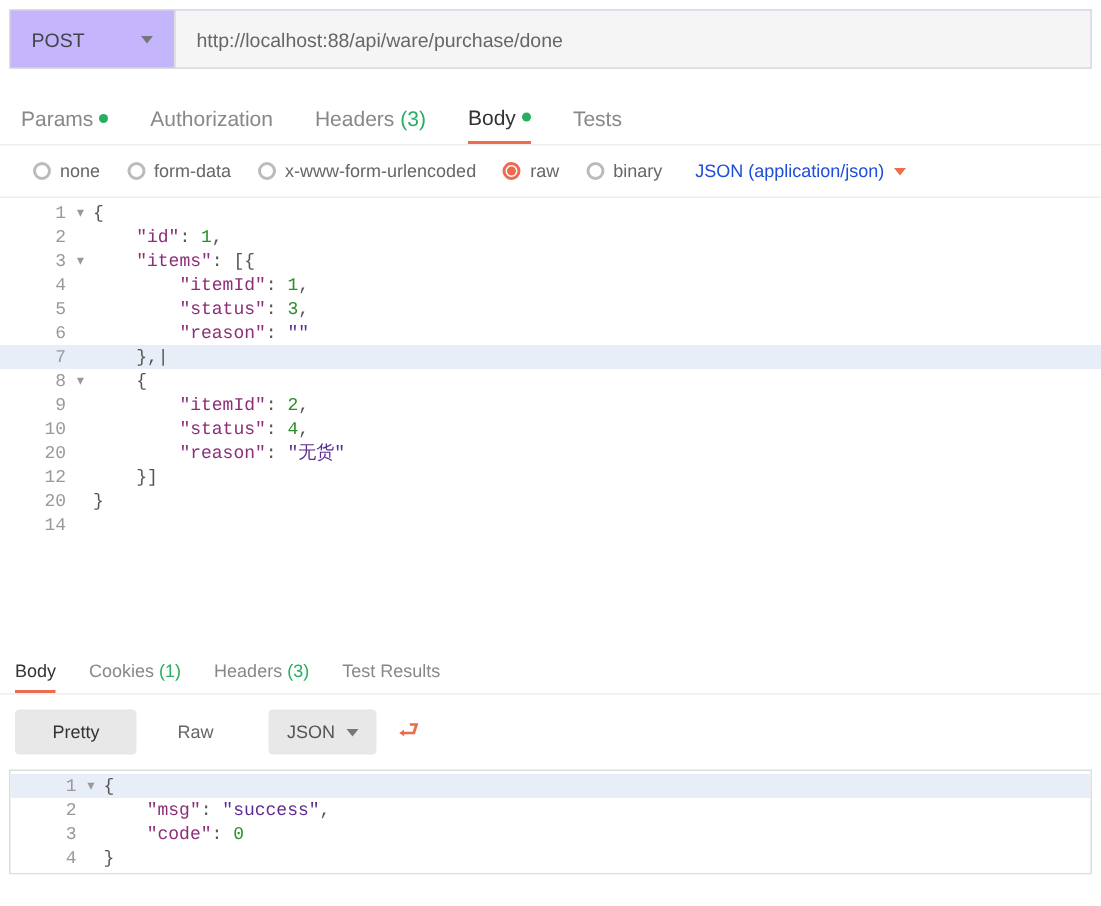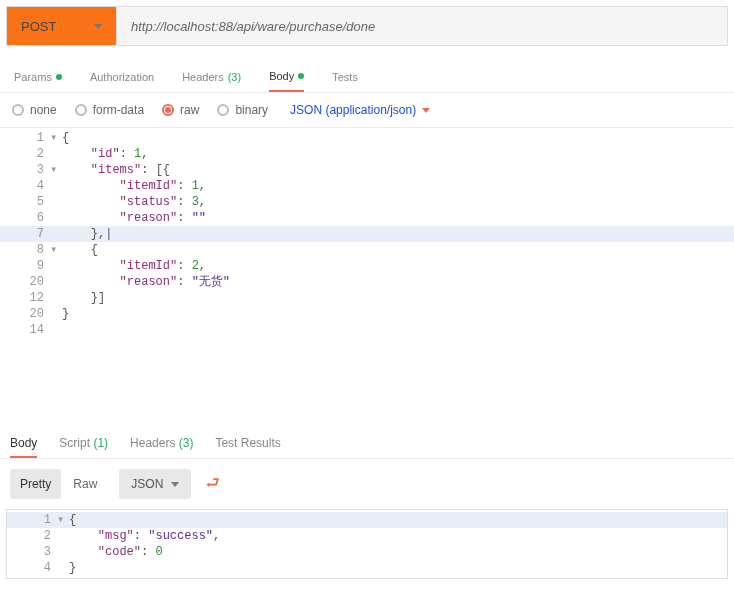--- a/index.html
+++ b/index.html
@@ -14,21 +14,21 @@
     width: 734px;
     background: #fff;
   }
 
   
   .url-bar {
     display: flex;
     border: 1px solid #ddd;
     margin: 6px 6px 0 6px;
     height: 40px;
-    background: #f97316;
+    background: #c4b5fd;
     justify-content: space-between;
   }
   .method-select {
     width: 110px;
     display: flex;
     align-items: center;
     padding: 0 14px;
     border-right: 1px solid #ddd;
     font-size: 13px;
     color: #444;
@@ -42,33 +42,32 @@
     border-top: 5px solid #777;
   }
   .url-input {
     flex: 1;
     display: flex;
     align-items: center;
     padding: 0 14px;
     font-size: 13px;
     color: #666;
     background: #f5f5f5;
-    font-style: italic;
   }
 
   
   .tabs {
     display: flex;
     padding: 24px 6px 0 14px;
     border-bottom: 1px solid #eee;
     gap: 28px;
   }
   .tab {
     padding-bottom: 8px;
-    font-size: 11px;
+    font-size: 14px;
     color: #888;
     cursor: pointer;
     display: flex;
     align-items: center;
     gap: 4px;
   }
   .tab.active {
     color: #333;
     border-bottom: 2px solid #ee6c4d;
     font-weight: 500;
@@ -81,21 +80,21 @@
     display: inline-block;
   }
   .paren {
     color: #27ae60;
   }
 
   
   .body-options {
     display: flex;
     align-items: center;
-    padding: 10px 12px;
+    padding: 10px 22px;
     gap: 18px;
     font-size: 12px;
     color: #666;
     border-bottom: 1px solid #eee;
   }
   .radio-opt {
     display: flex;
     align-items: center;
     gap: 6px;
     cursor: pointer;
@@ -189,21 +188,21 @@
     border-bottom: 2px solid #ee6c4d;
   }
 
   .response-toolbar {
     display: flex;
     align-items: center;
     gap: 2px;
     padding: 10px 10px;
   }
   .seg-btn {
-    padding: 8px 10px;
+    padding: 8px 25px;
     font-size: 12px;
     color: #666;
     cursor: pointer;
   }
   .seg-btn.active {
     background: #e8e8e8;
     border-radius: 3px;
     color: #333;
   }
   .json-dd {
@@ -258,20 +257,24 @@
 </div>
 
 <div class="body-options">
   <div class="radio-opt">
     <span class="radio-circle"></span>
     <span>none</span>
   </div>
   <div class="radio-opt">
     <span class="radio-circle"></span>
     <span>form-data</span>
+  </div>
+  <div class="radio-opt">
+    <span class="radio-circle"></span>
+    <span>x-www-form-urlencoded</span>
   </div>
   <div class="radio-opt">
     <span class="radio-circle selected"></span>
     <span>raw</span>
   </div>
   <div class="radio-opt">
     <span class="radio-circle"></span>
     <span>binary</span>
   </div>
   <div class="content-type">
@@ -283,32 +286,33 @@
 <div class="editor" id="request-editor">
     <div class="line"><div class="gutter">1</div><div class="fold">▾</div><div class="code"><span class="tok-brace">{</span></div></div>
     <div class="line"><div class="gutter">2</div><div class="fold"></div><div class="code"><span>    </span><span class="tok-key">"id"</span><span>: </span><span class="tok-num">1</span><span>,</span></div></div>
     <div class="line"><div class="gutter">3</div><div class="fold">▾</div><div class="code"><span>    </span><span class="tok-key">"items"</span><span>: [{</span></div></div>
     <div class="line"><div class="gutter">4</div><div class="fold"></div><div class="code"><span>        </span><span class="tok-key">"itemId"</span><span>: </span><span class="tok-num">1</span><span>,</span></div></div>
     <div class="line"><div class="gutter">5</div><div class="fold"></div><div class="code"><span>        </span><span class="tok-key">"status"</span><span>: </span><span class="tok-num">3</span><span>,</span></div></div>
     <div class="line"><div class="gutter">6</div><div class="fold"></div><div class="code"><span>        </span><span class="tok-key">"reason"</span><span>: </span><span class="tok-str">""</span></div></div>
     <div class="line highlight"><div class="gutter">7</div><div class="fold"></div><div class="code"><span>    },|</span></div></div>
     <div class="line"><div class="gutter">8</div><div class="fold">▾</div><div class="code"><span>    {</span></div></div>
     <div class="line"><div class="gutter">9</div><div class="fold"></div><div class="code"><span>        </span><span class="tok-key">"itemId"</span><span>: </span><span class="tok-num">2</span><span>,</span></div></div>
+    <div class="line"><div class="gutter">10</div><div class="fold"></div><div class="code"><span>        </span><span class="tok-key">"status"</span><span>: </span><span class="tok-num">4</span><span>,</span></div></div>
     <div class="line"><div class="gutter">20</div><div class="fold"></div><div class="code"><span>        </span><span class="tok-key">"reason"</span><span>: </span><span class="tok-str">"无货"</span></div></div>
     <div class="line"><div class="gutter">12</div><div class="fold"></div><div class="code"><span>    }]</span></div></div>
     <div class="line"><div class="gutter">20</div><div class="fold"></div><div class="code"><span class="tok-brace">}</span></div></div>
     <div class="line"><div class="gutter">14</div><div class="fold"></div><div class="code"><span></span></div></div>
   </div>
 
 <div class="response-header">
   <div class="resp-tab active">
     <span>Body</span>
   </div>
   <div class="resp-tab">
-    <span>Script</span>
+    <span>Cookies</span>
     <span class="paren">(1)</span>
   </div>
   <div class="resp-tab">
     <span>Headers</span>
     <span class="paren">(3)</span>
   </div>
   <div class="resp-tab">
     <span>Test Results</span>
   </div>
 </div>

